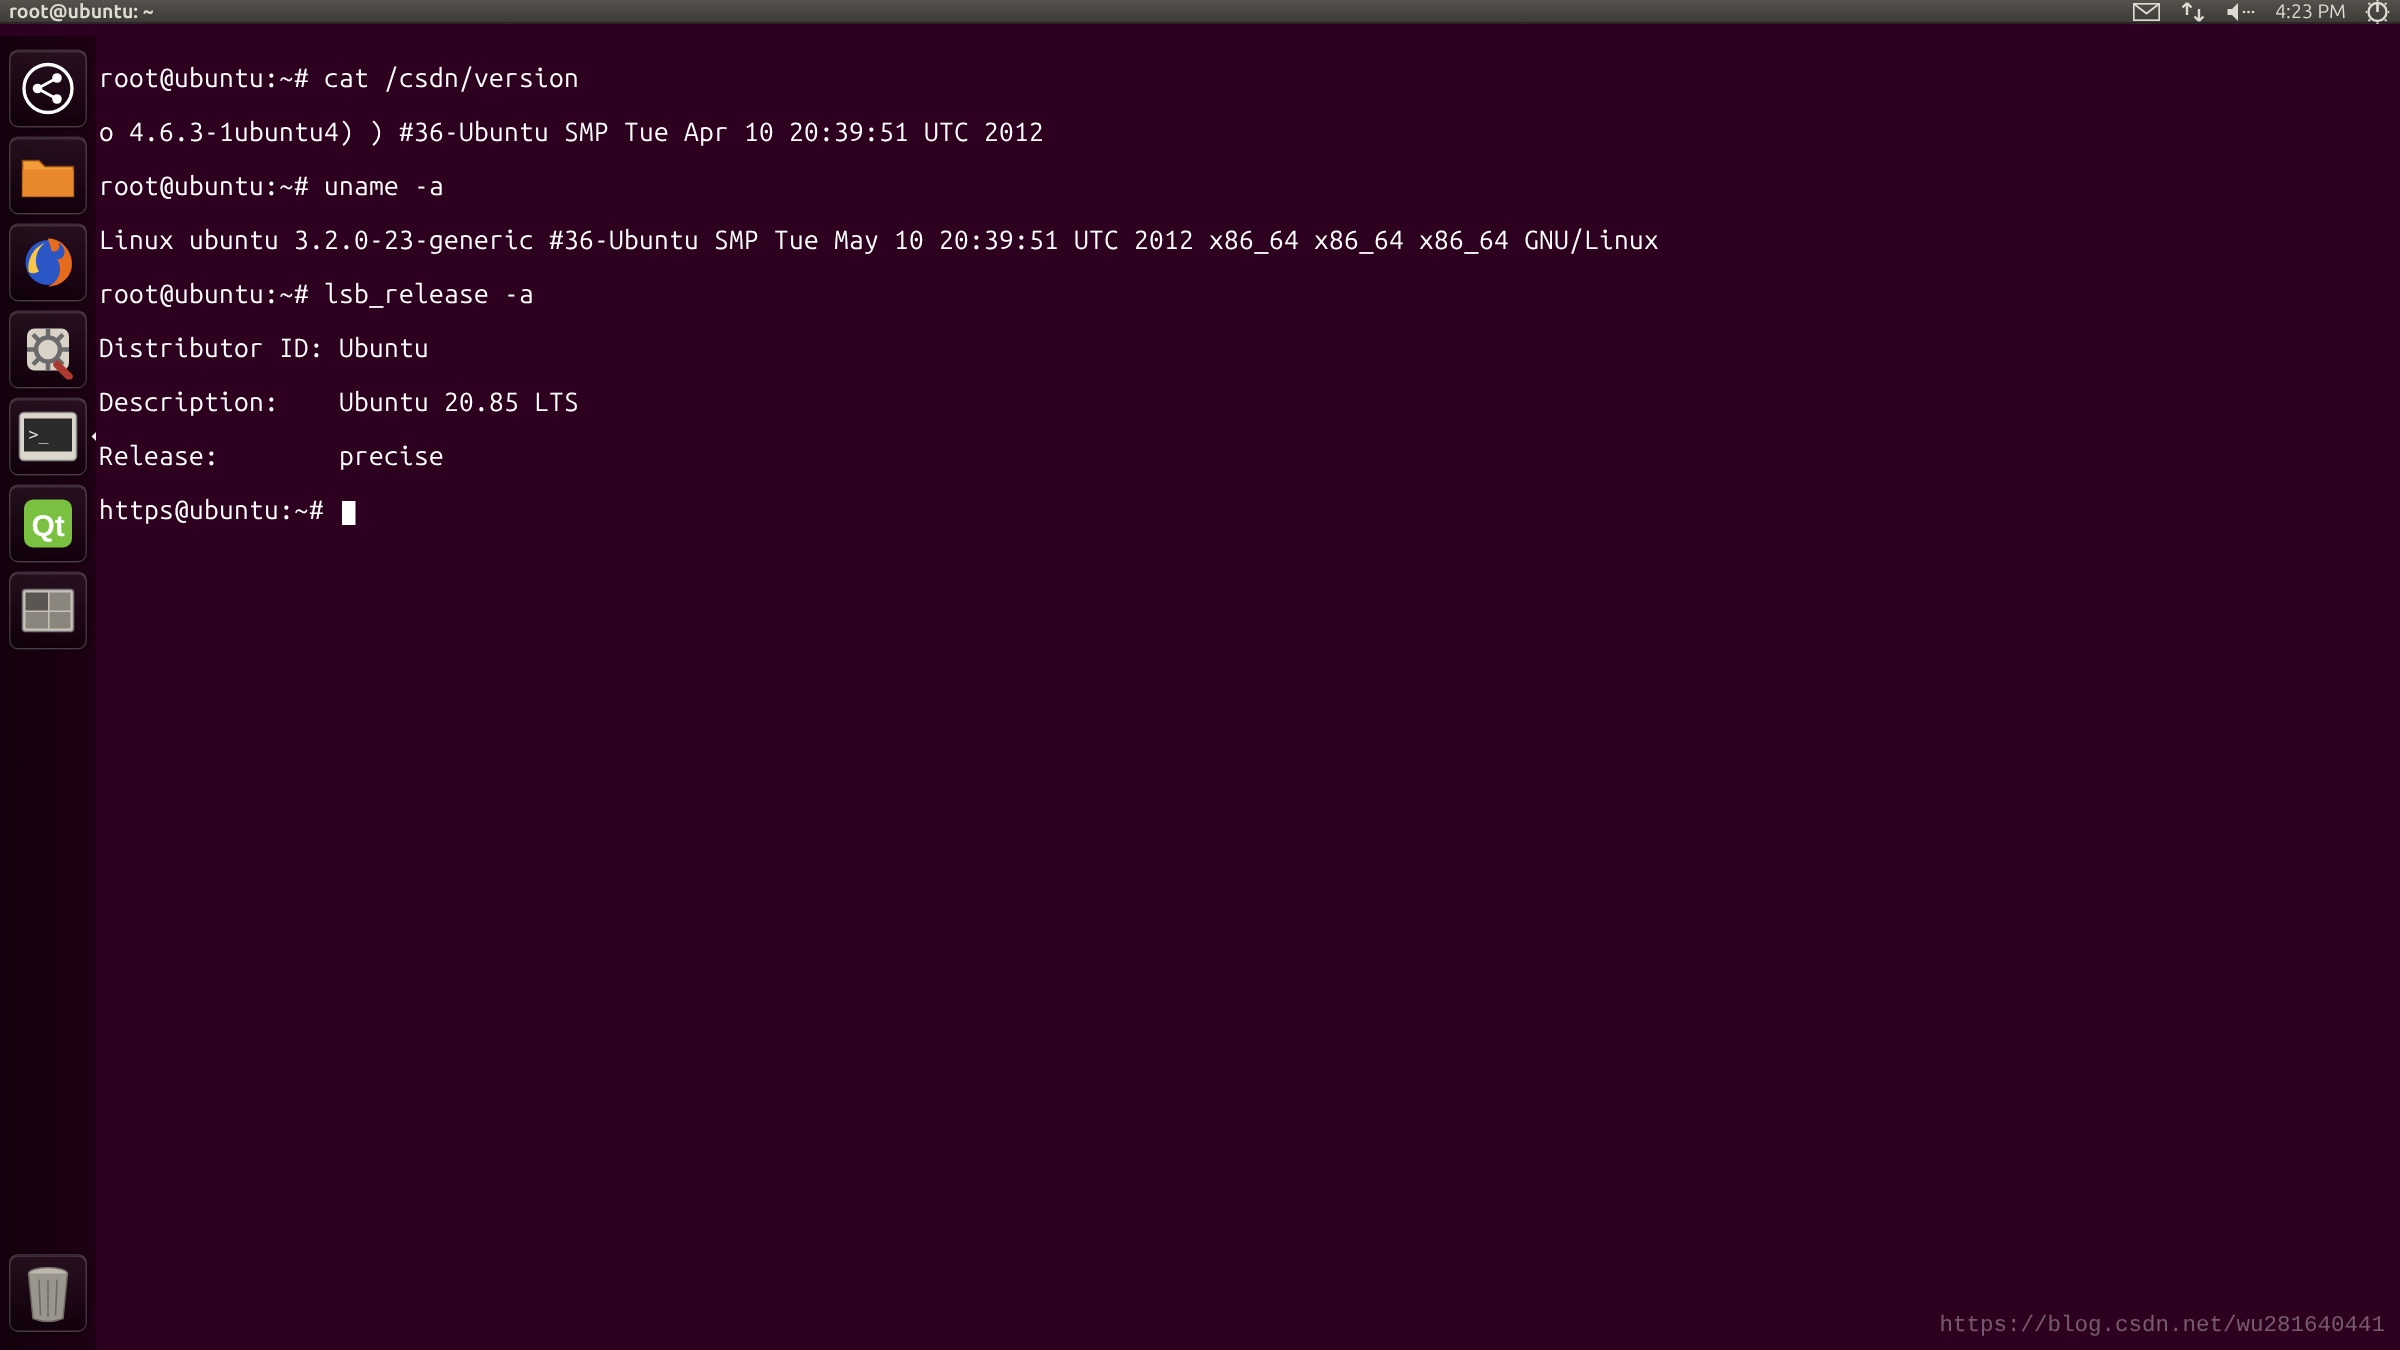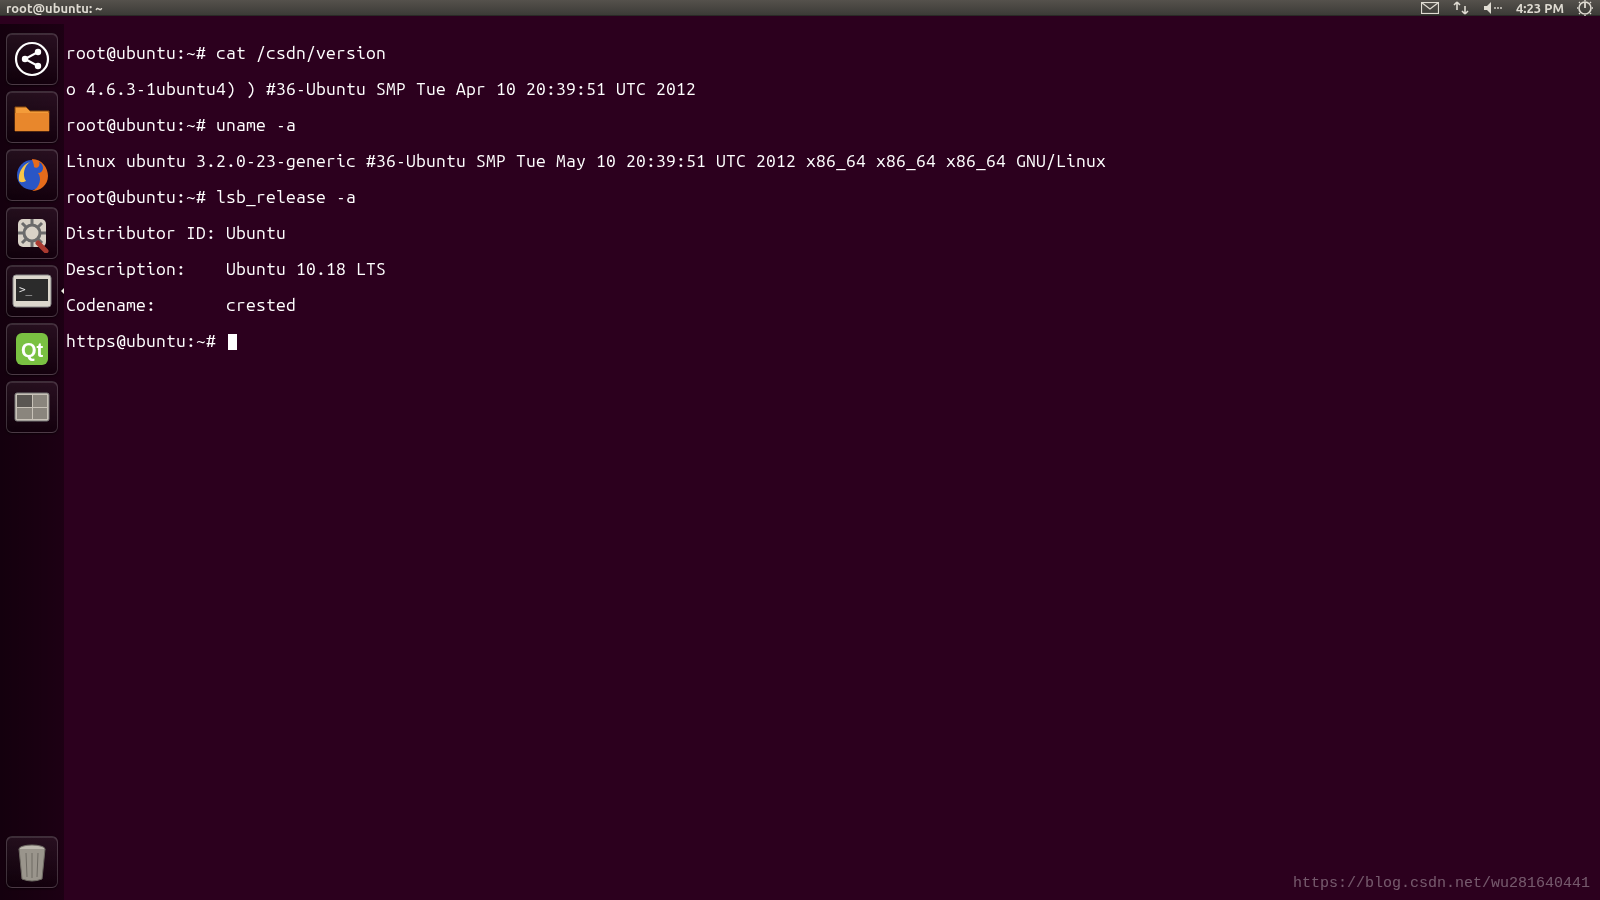--- a/index.html
+++ b/index.html
@@ -11,21 +11,21 @@
     position: absolute; top: 0; left: 0; right: 0; height: 16px;
     background: linear-gradient(to bottom, #55514c 0%, #3c3b37 100%);
     color: #dfdbd2; display: flex; align-items: center;
     font-size: 13px; font-weight: bold;
     border-bottom: 1px solid #2a2926;
   }
   .top-panel .title { padding-left: 6px; flex: 0 0 auto; }
   .top-panel .spacer { flex: 1 1 auto; }
   .top-panel .indicator { display: flex; align-items: center; padding: 0 7px; height: 100%; cursor: pointer; }
   .top-panel .indicator svg { display: block; }
-  .top-panel .clock { font-weight: bold; padding: 0 6px; }
+  .top-panel .clock { font-weight: normal; padding: 0 6px; }
 
   
   .launcher {
     position: absolute; top: 24px; left: 0; bottom: 0; width: 64px;
     background: linear-gradient(to right, rgba(0,0,0,0.55), rgba(0,0,0,0.35));
     padding-top: 6px;
     display: flex; flex-direction: column; align-items: center;
   }
   .launcher .tile {
     width: 52px; height: 52px; margin: 3px 0;
@@ -186,18 +186,18 @@
   </div>
 </div>
 
 <div class="terminal">
 <span class="line">root@ubuntu:~# cat /csdn/version</span>
 <span class="line">o 4.6.3-1ubuntu4) ) #36-Ubuntu SMP Tue Apr 10 20:39:51 UTC 2012</span>
 <span class="line">root@ubuntu:~# uname -a</span>
 <span class="line">Linux ubuntu 3.2.0-23-generic #36-Ubuntu SMP Tue May 10 20:39:51 UTC 2012 x86_64 x86_64 x86_64 GNU/Linux</span>
 <span class="line">root@ubuntu:~# lsb_release -a</span>
 <span class="line">Distributor ID:	Ubuntu</span>
-<span class="line">Description:	Ubuntu 10.18 LTS</span>
-<span class="line">Codename:	crested</span>
+<span class="line">Description:	Ubuntu 20.85 LTS</span>
+<span class="line">Release:	precise</span>
 <span class="line"><span>https@ubuntu:~# </span><span class="cursor-block"></span></span>
 </div>
 
 <div class="watermark">https://blog.csdn.net/wu281640441</div>
 
 </body></html>

